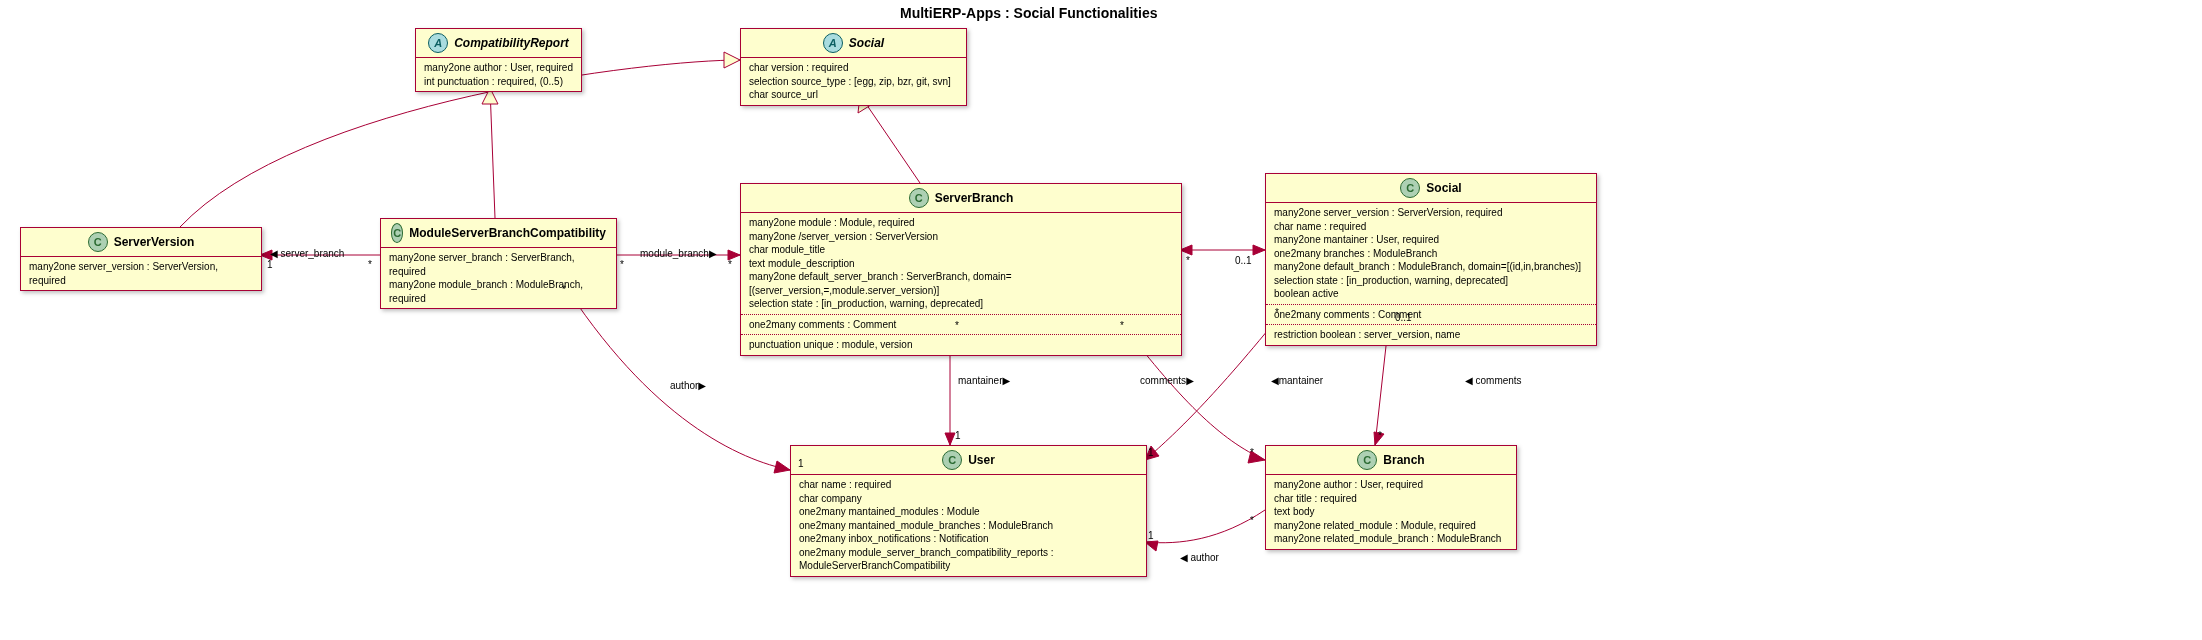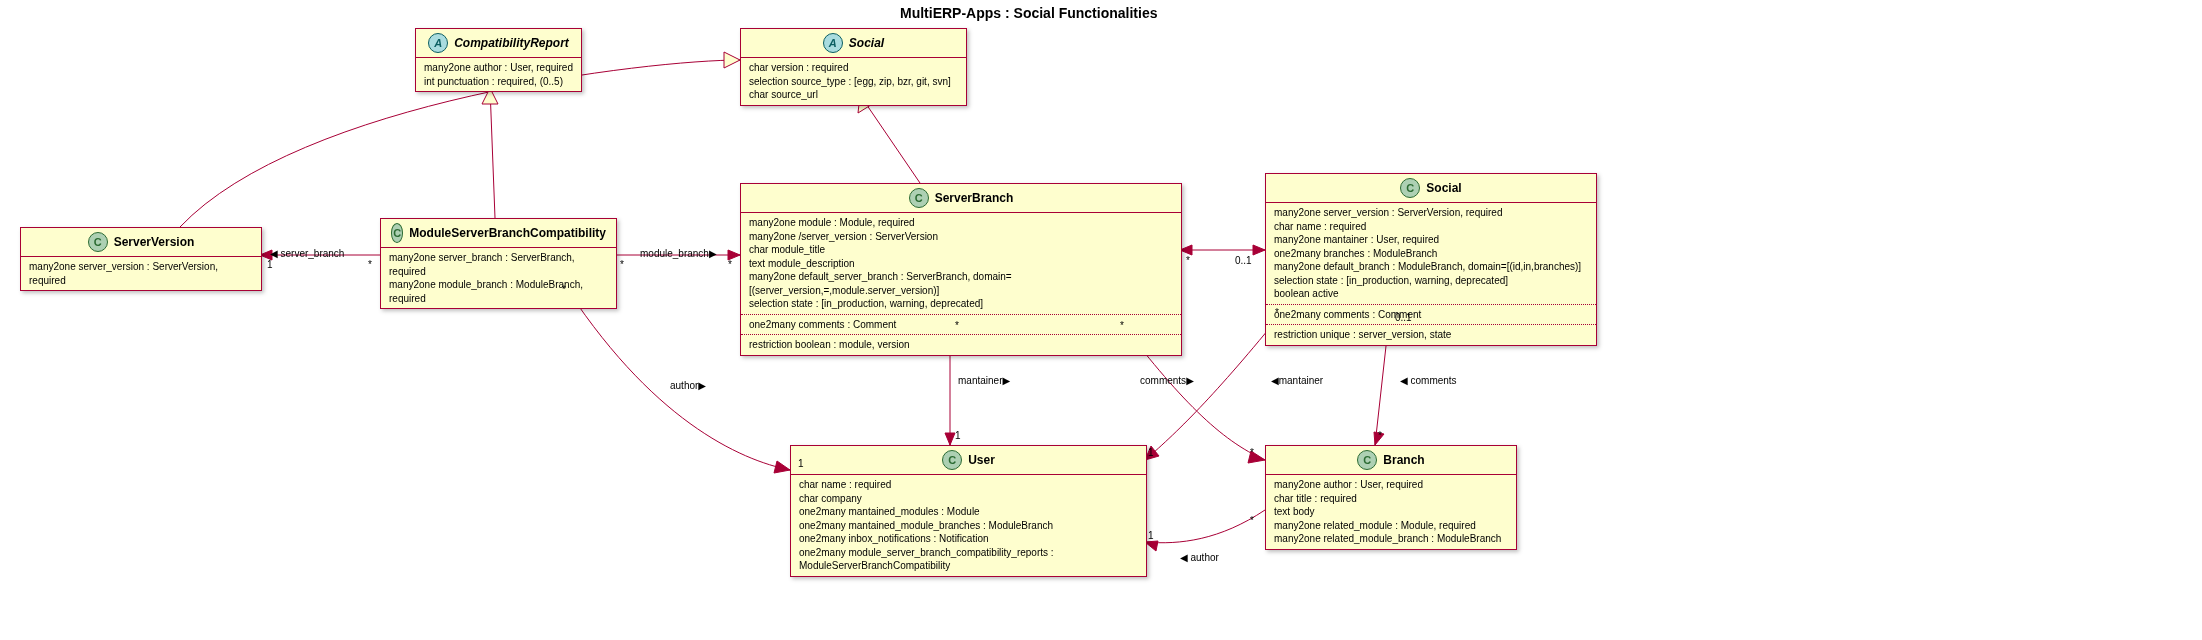--- a/index.html
+++ b/index.html
@@ -99,31 +99,31 @@
   <div class="sec">many2one server_branch : ServerBranch, required<br>many2one module_branch : ModuleBranch, required</div>
 </div>
 
 <div class="box" style="left:740px;top:183px;width:440px">
   <div class="hdr">
         <span class="stereo stC">C</span>
         <span>ServerBranch</span>
       </div>
   <div class="sec">many2one module : Module, required<br>many2one /server_version : ServerVersion<br>char module_title<br>text module_description<br>many2one default_server_branch : ServerBranch, domain=[(server_version,=,module.server_version)]<br>selection state : [in_production, warning, deprecated]</div>
   <div class="sec">one2many comments : Comment</div>
-  <div class="sec">restriction boolean : module, version</div>
+  <div class="sec">punctuation unique : module, version</div>
 </div>
 
 <div class="box" style="left:1265px;top:173px;width:330px">
   <div class="hdr">
         <span class="stereo stC">C</span>
         <span>Social</span>
       </div>
   <div class="sec">many2one server_version : ServerVersion, required<br>char name : required<br>many2one mantainer : User, required<br>one2many branches : ModuleBranch<br>many2one default_branch : ModuleBranch, domain=[(id,in,branches)]<br>selection state : [in_production, warning, deprecated]<br>boolean active</div>
   <div class="sec">one2many comments : Comment</div>
-  <div class="sec">restriction unique : server_version, state</div>
+  <div class="sec">restriction boolean : server_version, name</div>
 </div>
 
 <div class="box" style="left:790px;top:445px;width:355px">
   <div class="hdr">
         <span class="stereo stC">C</span>
         <span>User</span>
       </div>
   <div class="sec">char name : required<br>char company<br>one2many mantained_modules : Module<br>one2many mantained_module_branches : ModuleBranch<br>one2many inbox_notifications : Notification<br>one2many module_server_branch_compatibility_reports : ModuleServerBranchCompatibility</div>
 </div>
 
@@ -157,19 +157,19 @@
 <div class="lbl" style="left:1250px;top:447px">*</div>
 <div class="lbl" style="left:1120px;top:320px">*</div>
 <div class="lbl" style="left:1140px;top:375px"><span>comments</span><span>▶</span></div>
 
 <div class="lbl" style="left:1275px;top:307px">*</div>
 <div class="lbl" style="left:1148px;top:447px">1</div>
 <div class="lbl" style="left:1271px;top:375px"><span>◀</span><span>mantainer</span></div>
 
 <div class="lbl" style="left:1395px;top:312px">0..1</div>
 <div class="lbl" style="left:1378px;top:430px">*</div>
-<div class="lbl" style="left:1400px;top:375px"><span>◀</span> <span>comments</span></div>
+<div class="lbl" style="left:1465px;top:375px"><span>◀</span> <span>comments</span></div>
 
 <div class="lbl" style="left:1250px;top:515px">*</div>
 <div class="lbl" style="left:1148px;top:530px">1</div>
 <div class="lbl" style="left:1180px;top:552px"><span>◀</span> <span>author</span></div>
 
 </div>
 
 </body></html>

